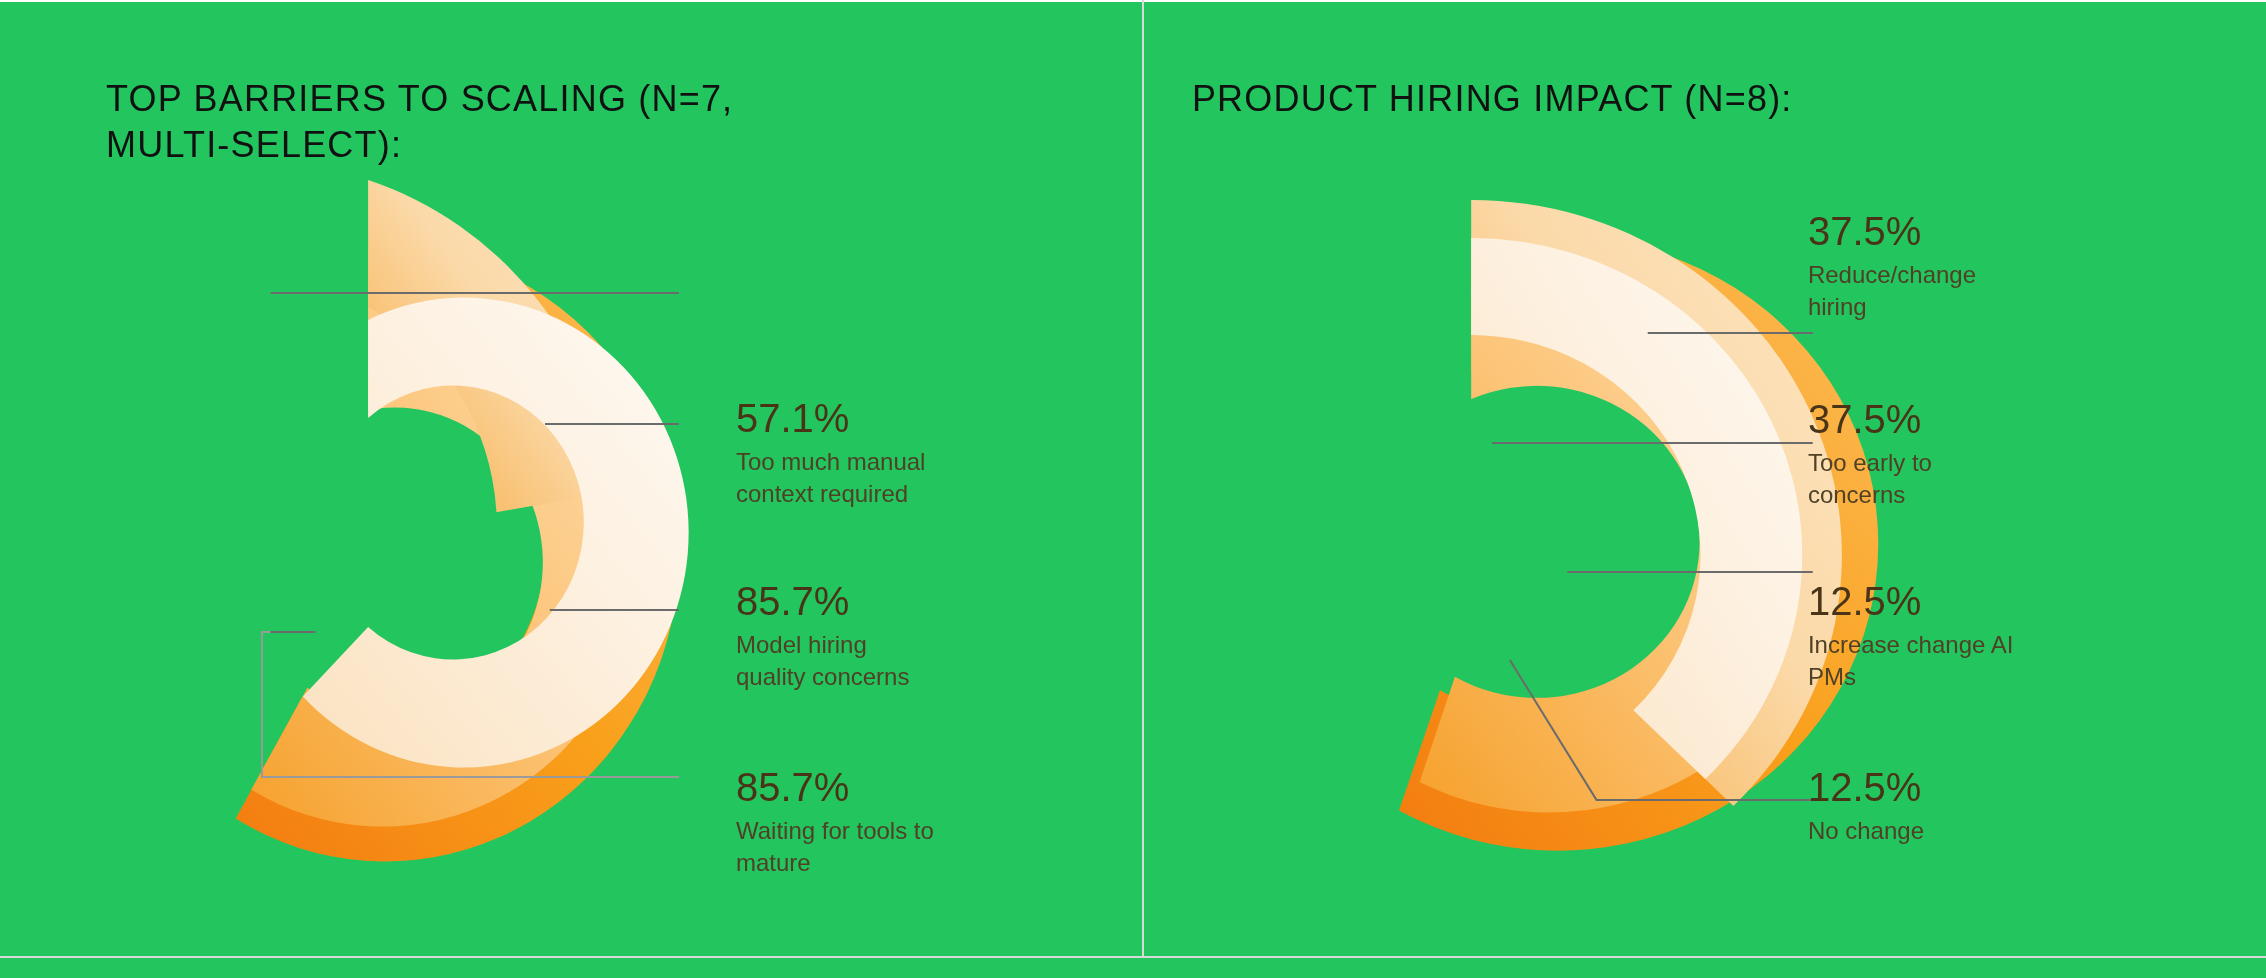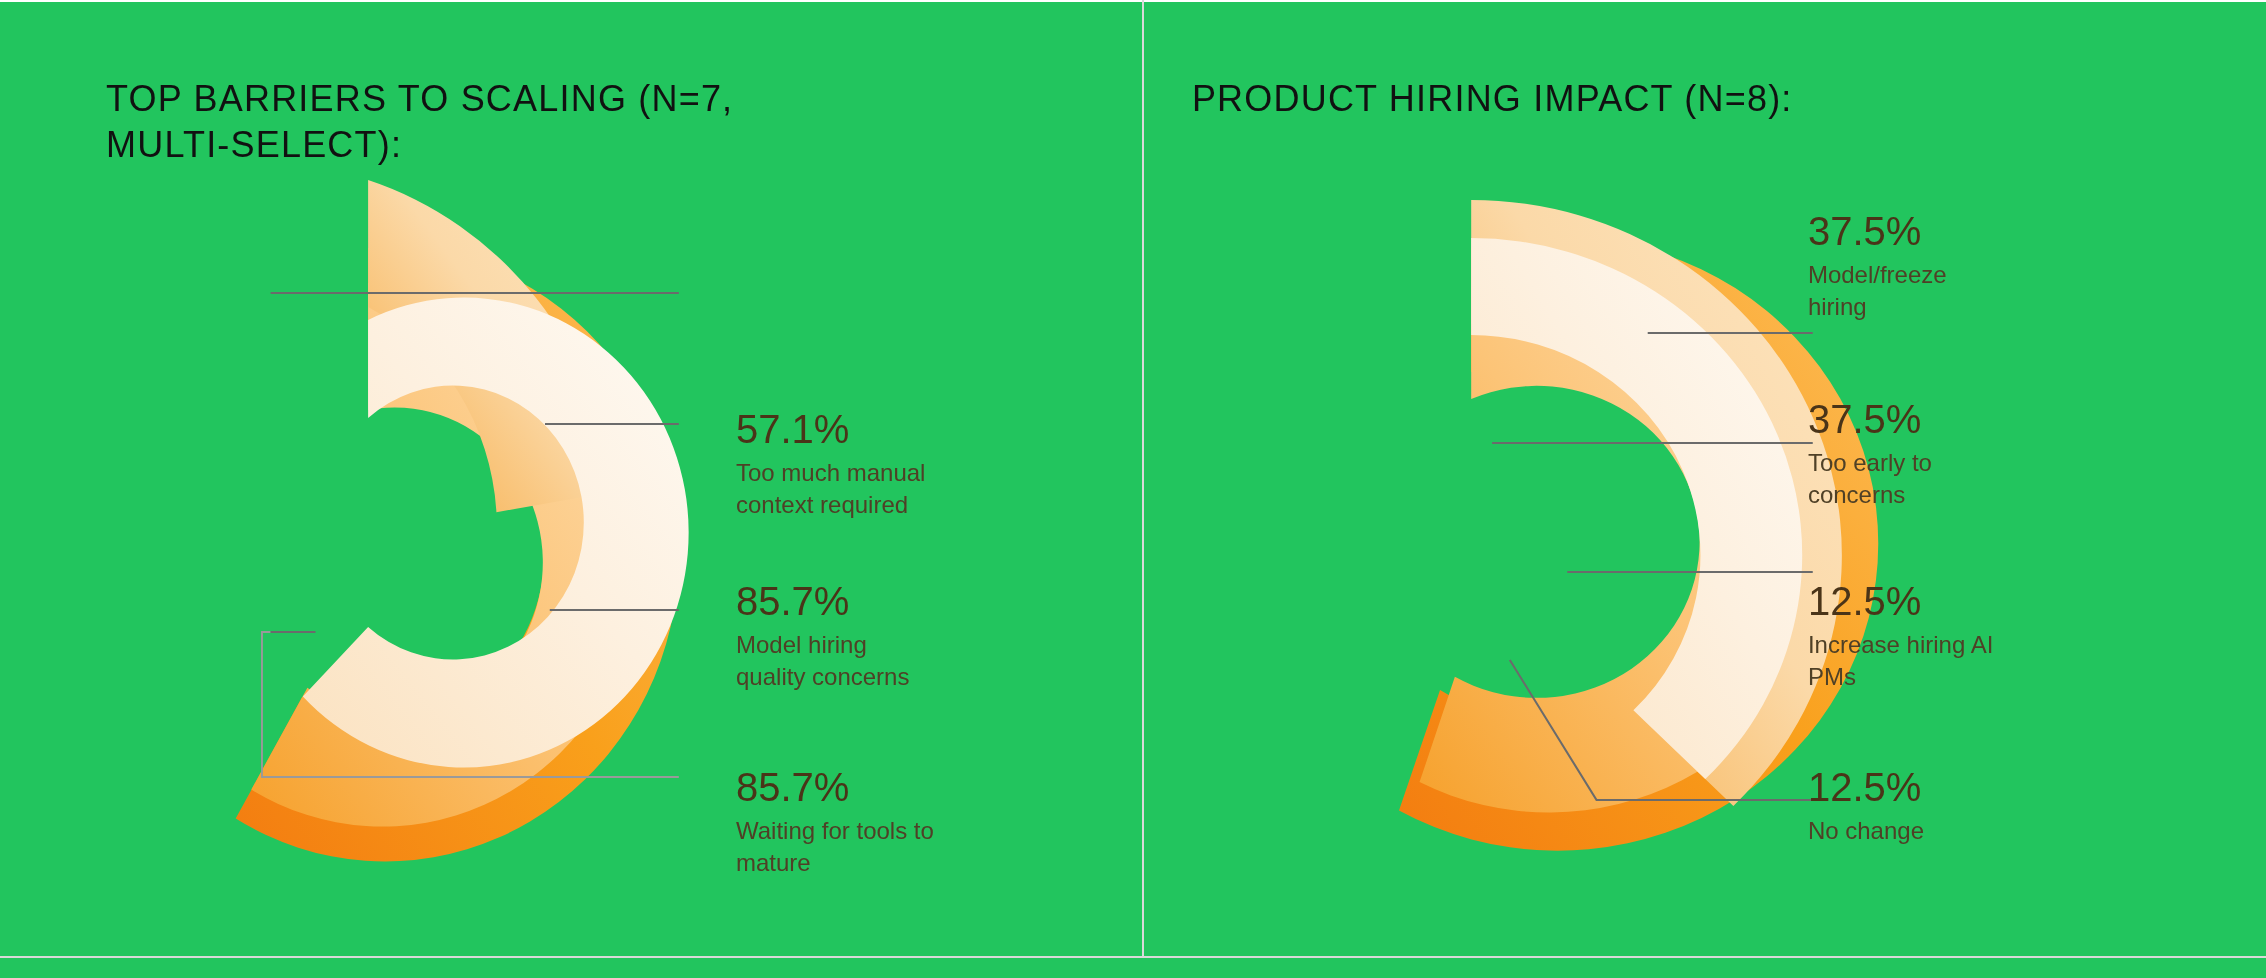--- a/index.html
+++ b/index.html
@@ -94,21 +94,21 @@
     font-size: 24px;
     line-height: 1.32;
     font-weight: 400;
     color: #4f4026;
     margin: 0;
     white-space: pre-line;
   }
 
   
   .L0 { left: 736px; top: 172px; width: 260px; }
-  .L1 { left: 736px; top: 408px; width: 320px; }
+  .L1 { left: 736px; top: 397px; width: 320px; }
   .L2 { left: 736px; top: 580px; width: 320px; }
   .L3 { left: 736px; top: 766px; width: 320px; }
 
   
   .R0 { left: 716px; top: 210px; width: 300px; }
   .R1 { left: 716px; top: 398px; width: 300px; }
   .R2 { left: 716px; top: 580px; width: 320px; }
   .R3 { left: 716px; top: 766px; width: 300px; }
 </style>
 </head>
@@ -251,33 +251,33 @@
                Z"></path>
 
       <polyline points="532,333 690,333" fill="none" stroke="#6b6b6b" stroke-width="2"></polyline>
       <polyline points="383,443 690,443" fill="none" stroke="#6b6b6b" stroke-width="2"></polyline>
       <polyline points="455,572 690,572" fill="none" stroke="#6b6b6b" stroke-width="2"></polyline>
       <polyline points="400,660 483,800 690,800" fill="none" stroke="#6b6b6b" stroke-width="2"></polyline>
     </svg>
 
     <div class="label-group R0">
       <p class="label-pct">37.5%</p>
-      <p class="label-text">Model/freeze
+      <p class="label-text">Reduce/change
 hiring</p>
     </div>
 
     <div class="label-group R1">
       <p class="label-pct">37.5%</p>
       <p class="label-text">Too early to
 concerns</p>
     </div>
 
     <div class="label-group R2">
       <p class="label-pct">12.5%</p>
-      <p class="label-text">Increase hiring AI
+      <p class="label-text">Increase change AI
 PMs</p>
     </div>
 
     <div class="label-group R3">
       <p class="label-pct">12.5%</p>
       <p class="label-text">No change</p>
     </div>
   </section>
 
   <div class="divider"></div>

